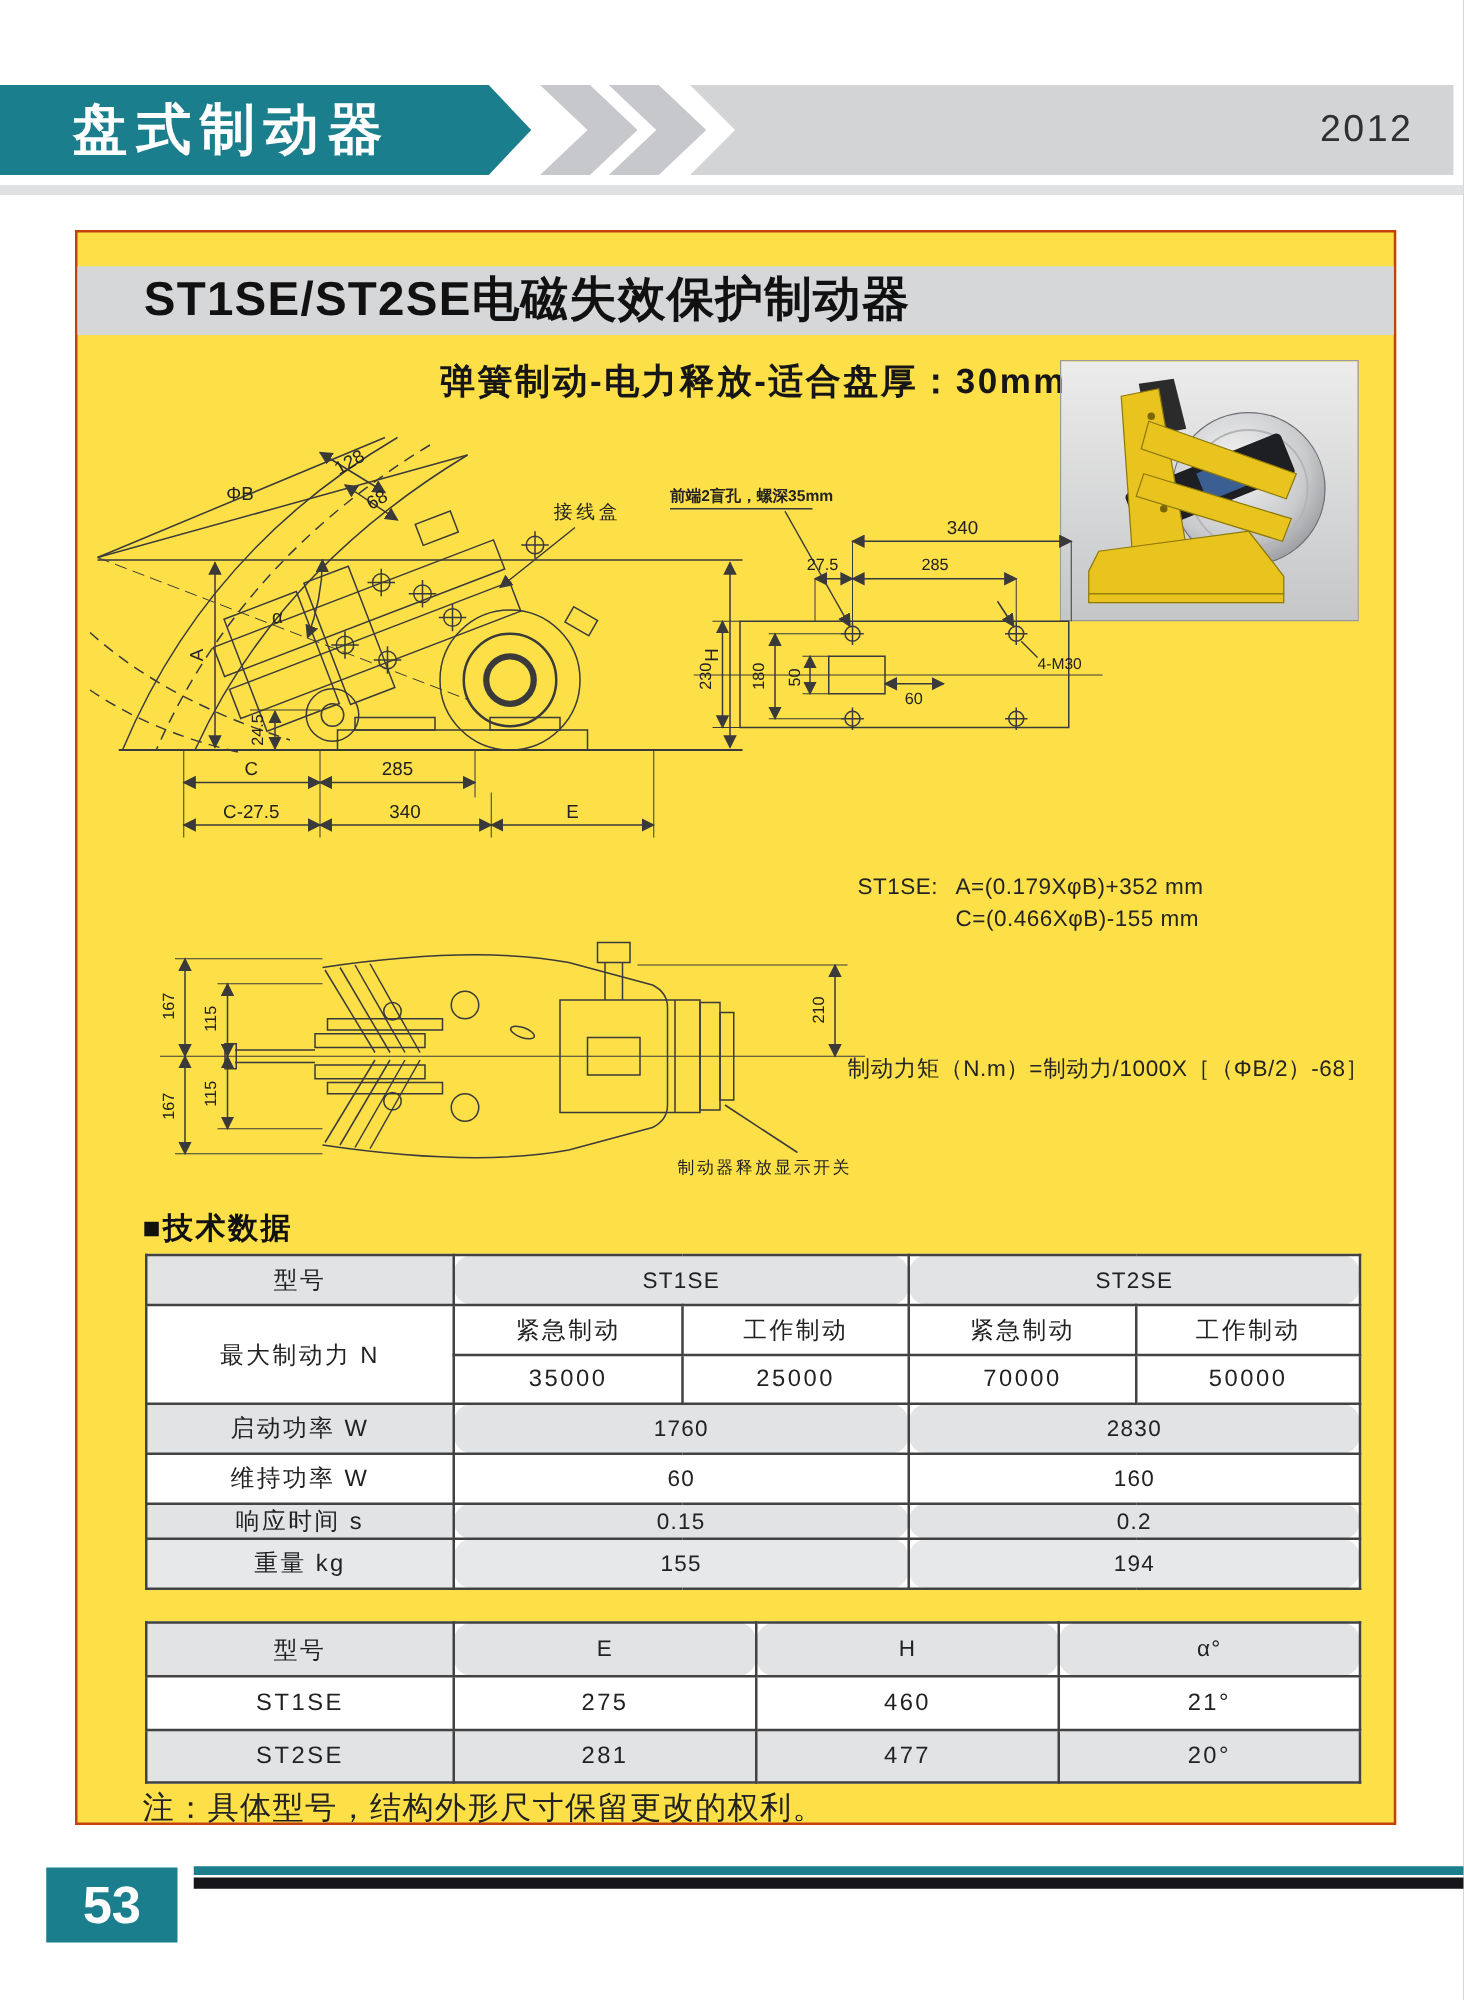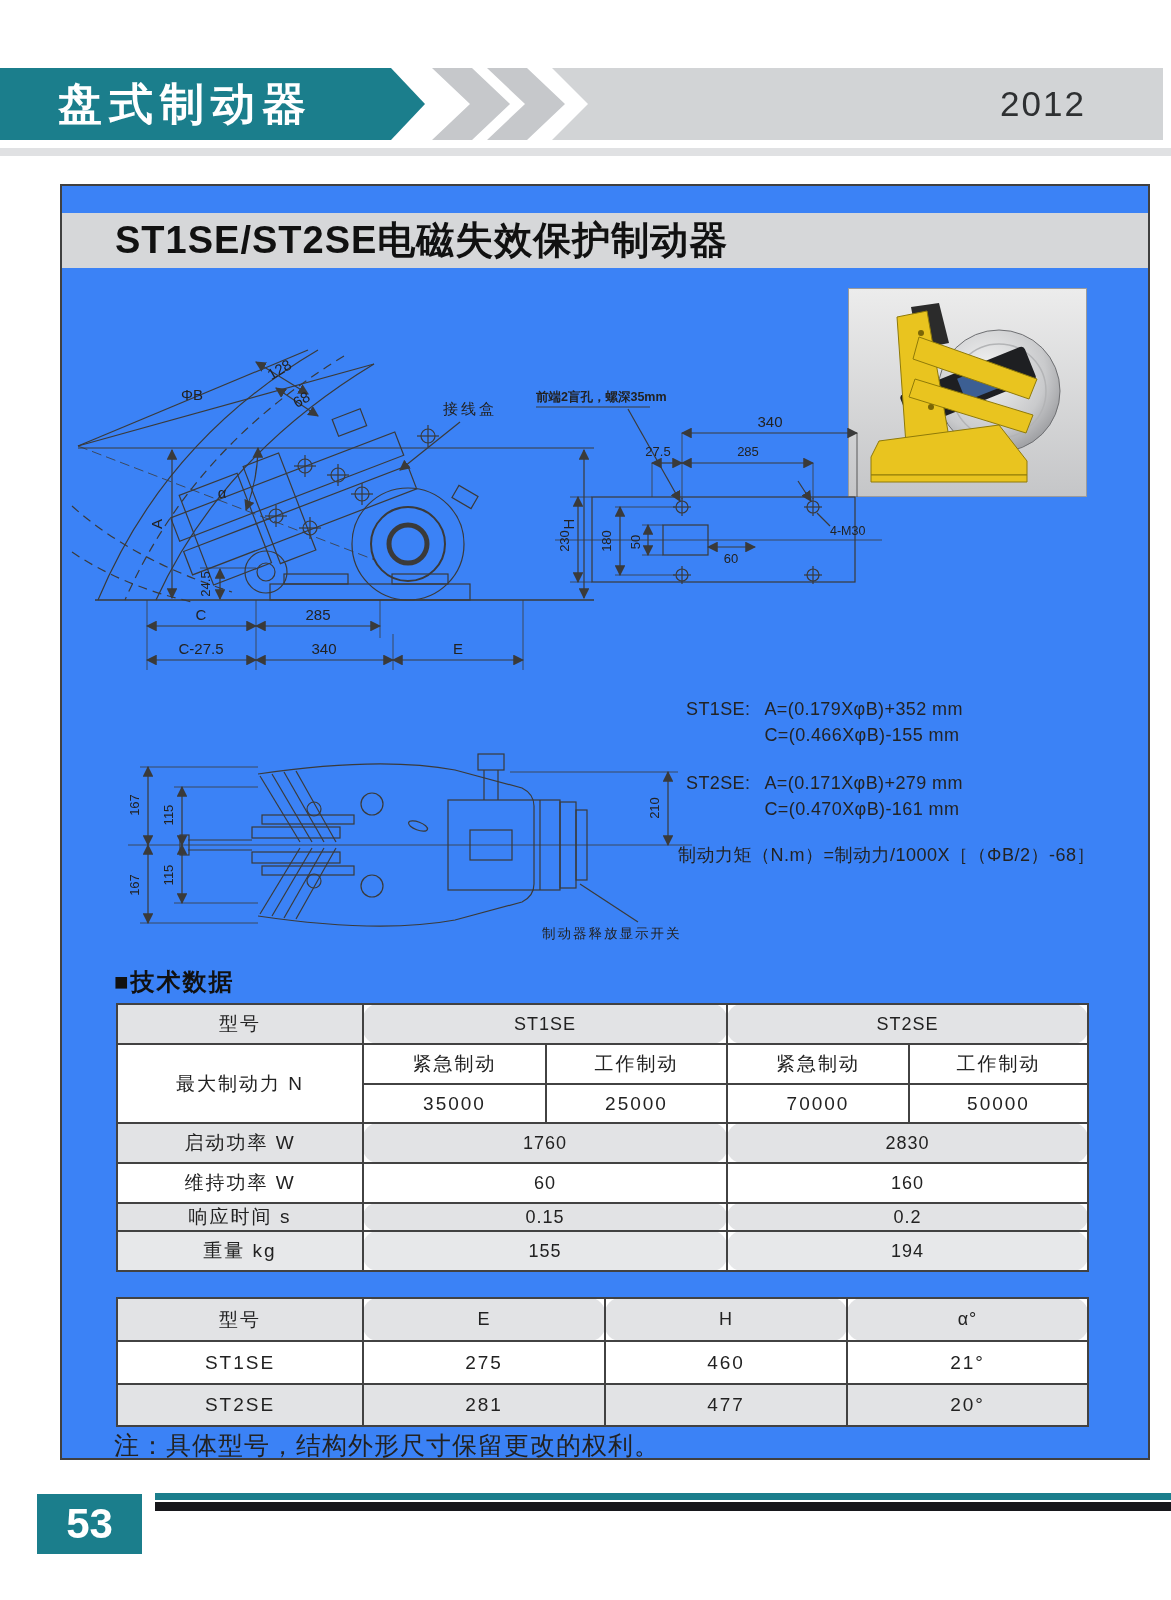--- a/index.html
+++ b/index.html
@@ -10,25 +10,25 @@
   
   .band-teal{left:0;top:68px;width:425px;height:72px;background:#1b7e8c;
     clip-path:polygon(0 0,391px 0,425px 50%,391px 100%,0 100%);}
   .band-teal span{display:block;line-height:72px;padding-left:58px;color:#fff;
     font-size:44px;font-weight:700;letter-spacing:7px;}
   .chev{top:68px;width:78px;height:72px;background:#c6c8cb;
     clip-path:polygon(0 0,40px 0,78px 50%,40px 100%,0 100%,38px 50%);}
   .c1{left:432px;} .c2{left:487px;}
   .band-gray{left:552px;top:68px;width:611px;height:72px;background:#d2d4d6;
     clip-path:polygon(0 0,100% 0,100% 100%,0 100%,36px 50%);}
-  .year{left:1000px;top:68px;height:72px;line-height:72px;font-size:35px;color:#2e3032;letter-spacing:2px;}
+  .year{left:1056px;top:68px;height:72px;line-height:72px;font-size:30px;color:#2e3032;letter-spacing:2px;}
   .hdr-divider{left:0;top:148px;width:1171px;height:8px;background:#e0e1e3;}
 
   
-  .box{left:60px;top:184px;width:1053px;height:1272px;border:2px solid #404040;background:#3b82f6;padding-left:33px;}
+  .box{left:60px;top:184px;width:1053px;height:1272px;border:2px solid #c2410c;background:#fde047;}
   .title-band{left:0;top:27px;width:100%;height:55px;background:#d6d7d9;}
   .title-band span{display:block;line-height:55px;padding-left:53px;font-size:38px;font-weight:700;letter-spacing:1px;color:#111;}
   .subtitle{left:290px;top:100px;font-size:28px;font-weight:700;letter-spacing:2px;color:#161616;}
 
   
   .photo{left:786px;top:102px;width:237px;height:207px;border:1px solid #9b9b9b;overflow:hidden;}
 
   
   svg text{font-family:"Liberation Sans","DejaVu Sans",sans-serif;fill:#222;stroke:none;}
   .ln{stroke:#3a3a3a;stroke-width:1.2;fill:none;}
@@ -72,20 +72,21 @@
   <div class="abs chev c2"></div>
   <div class="abs band-gray"></div>
   <div class="abs year">2012</div>
   <div class="abs hdr-divider"></div>
 
   <div class="abs box">
 
     <div class="abs title-band">
       <span>ST1SE/ST2SE电磁失效保护制动器</span>
     </div>
+    <div class="abs subtitle">弹簧制动-电力释放-适合盘厚：30mm</div>
 
     <div class="abs photo">
       <svg width="237" height="207" viewBox="0 0 237 207">
         <defs>
           <linearGradient id="pbg" x1="0" y1="0" x2="0" y2="1">
             <stop offset="0" stop-color="#ececec"></stop>
               <stop offset="1" stop-color="#c5c6c8"></stop>
           </linearGradient>
           <radialGradient id="drumg" cx="0.4" cy="0.35" r="0.8">
             <stop offset="0" stop-color="#f5f5f5"></stop>
@@ -353,27 +354,20 @@
     </svg>
 
     <div class="abs formulas">
       <div class="fg" style="top:8px;left:8px;">
         <span>ST1SE:</span>
         <span class="f-lines">
           <span>A=(0.179XφB)+352  mm</span>
           <span>C=(0.466XφB)-155  mm</span>
         </span>
       </div>
-      <div class="fg" style="top:82px;left:8px;">
-        <span>ST2SE:</span>
-        <span class="f-lines">
-          <span>A=(0.171XφB)+279  mm</span>
-          <span>C=(0.470XφB)-161  mm</span>
-        </span>
-      </div>
       <div class="torque">制动力矩（N.m）=制动力/1000X［（ΦB/2）-68］</div>
     </div>
 
     <div class="abs sect-title">■技术数据</div>
 
     <table class="t1">
       <colgroup>
           <col style="width:246px">
           <col style="width:183px">
           <col style="width:181px">

